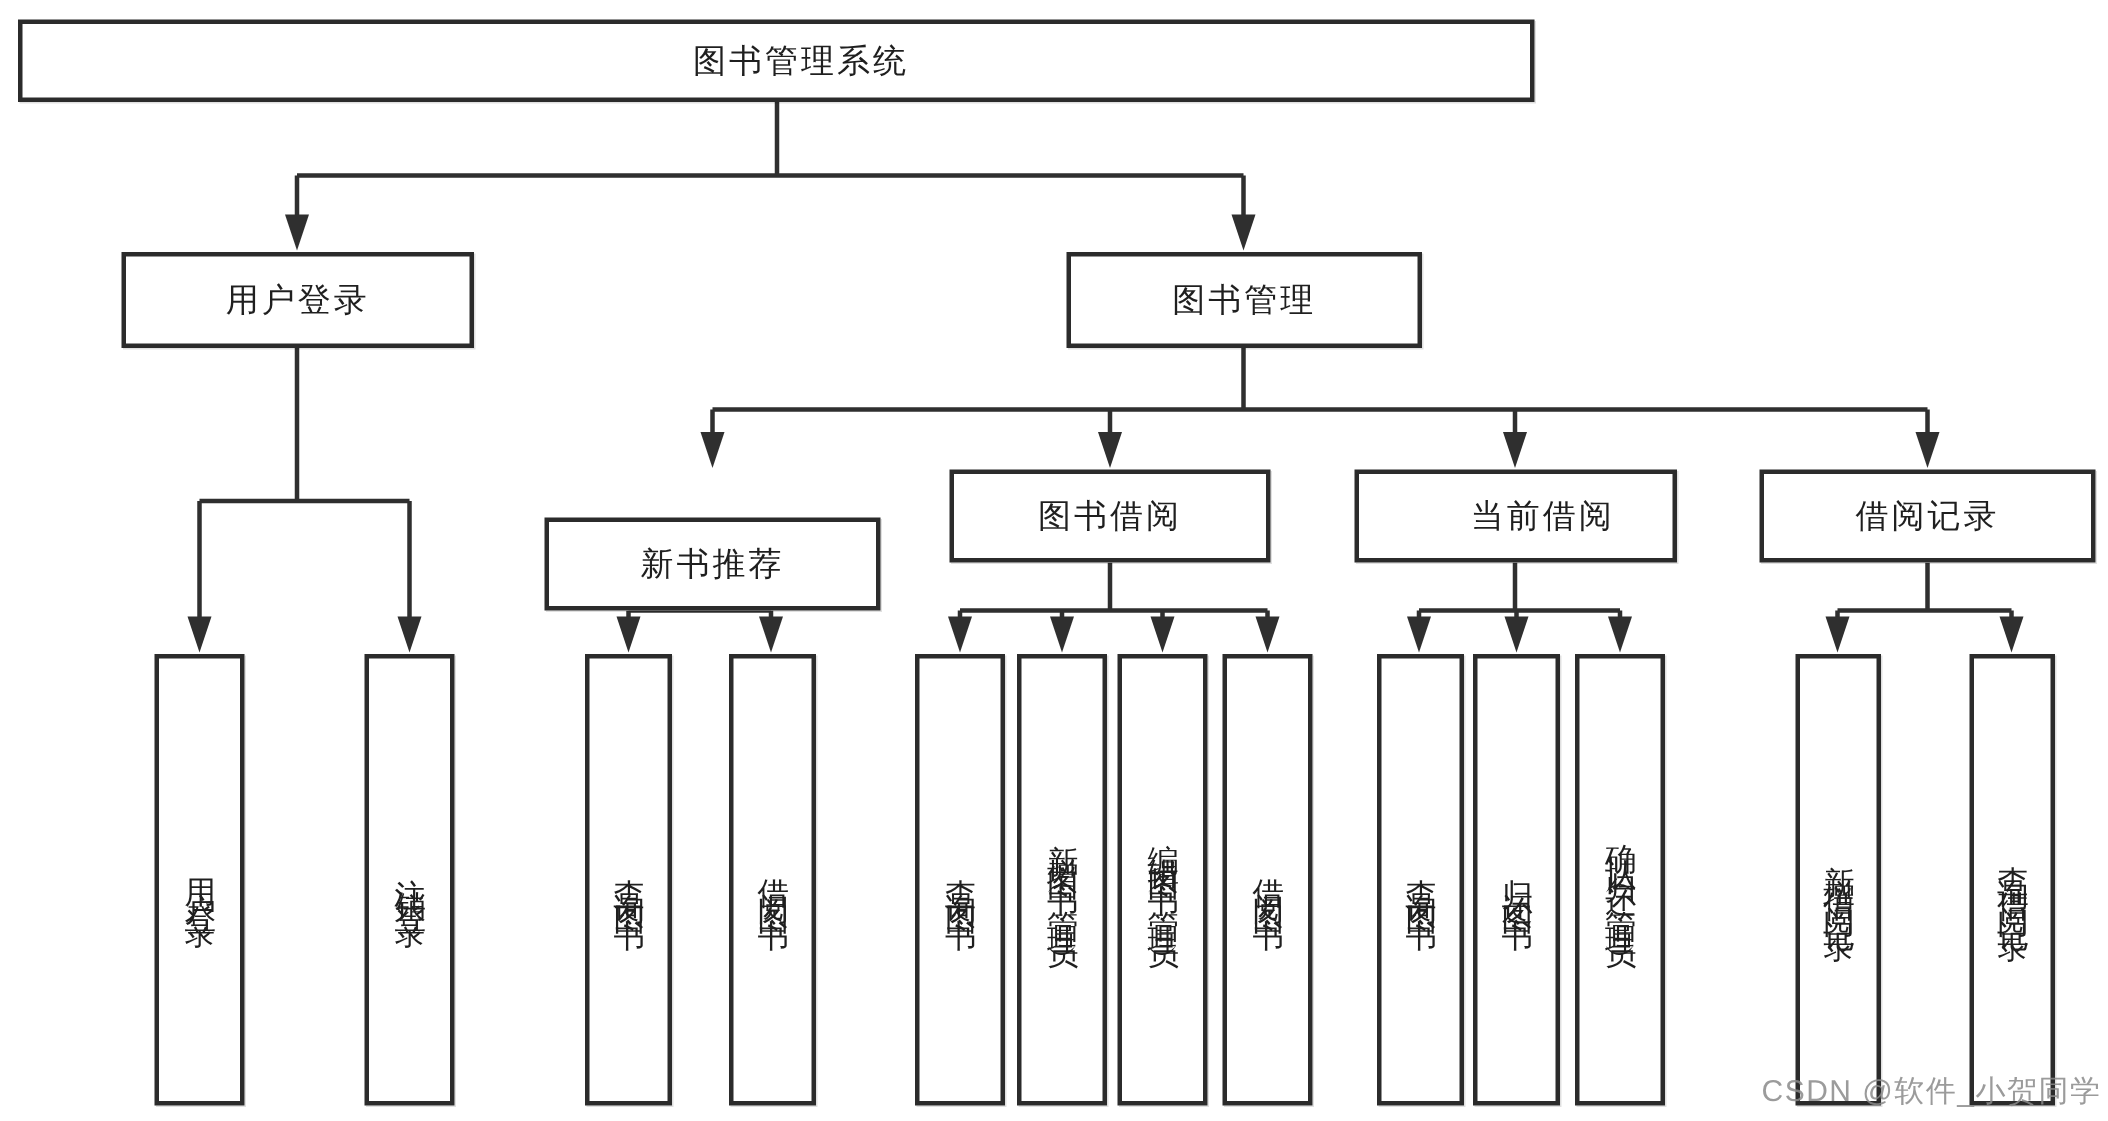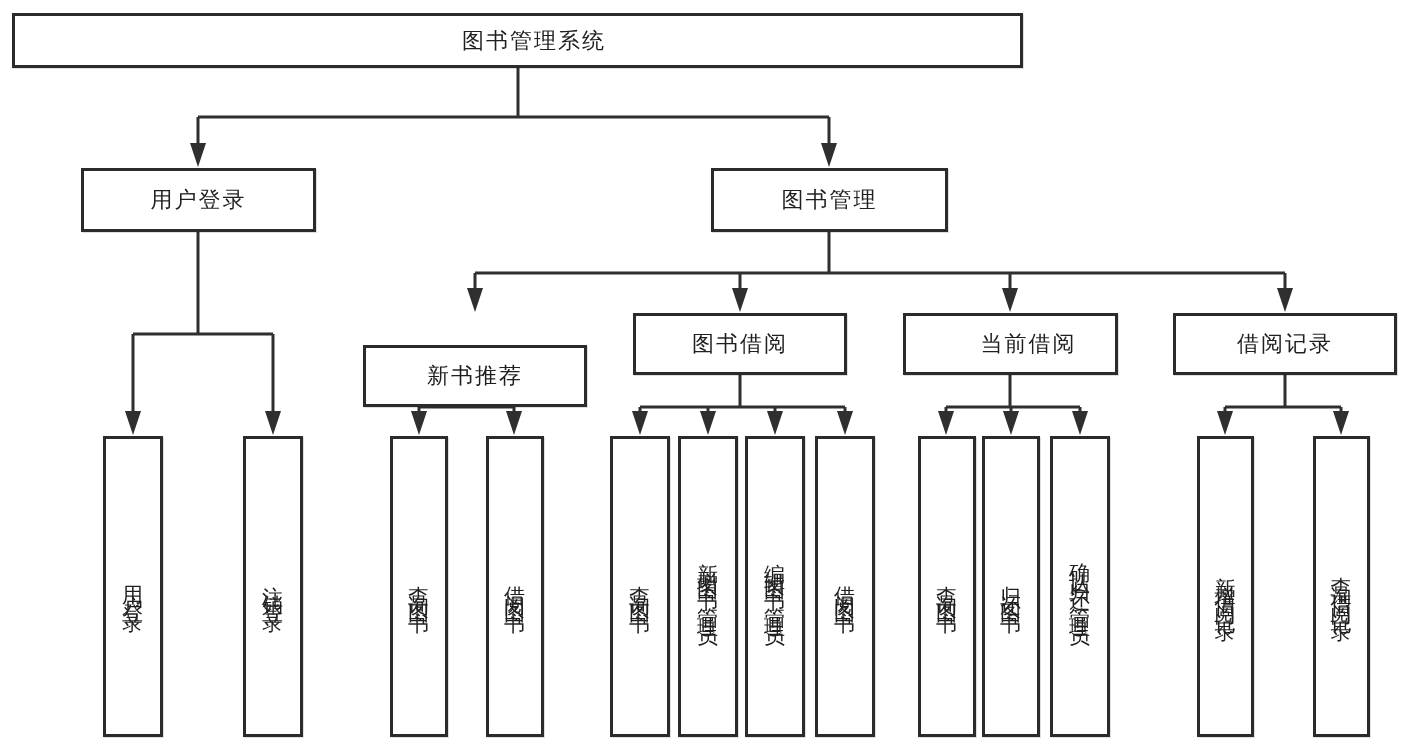--- a/index.html
+++ b/index.html
@@ -133,14 +133,15 @@
     <span class="vtext">确认归还（管理员）</span>
   </div>
 
   <div class="box vbox" style="left:1197px; top:436px; width:57px; height:301px;">
     <span class="vtext">新增借阅记录</span>
   </div>
   <div class="box vbox" style="left:1313px; top:436px; width:57px; height:301px;">
     <span class="vtext">查询借阅记录</span>
   </div>
 
+  <div class="watermark">CSDN @软件_小贺同学</div>
 
 </div>
 
 </body></html>

